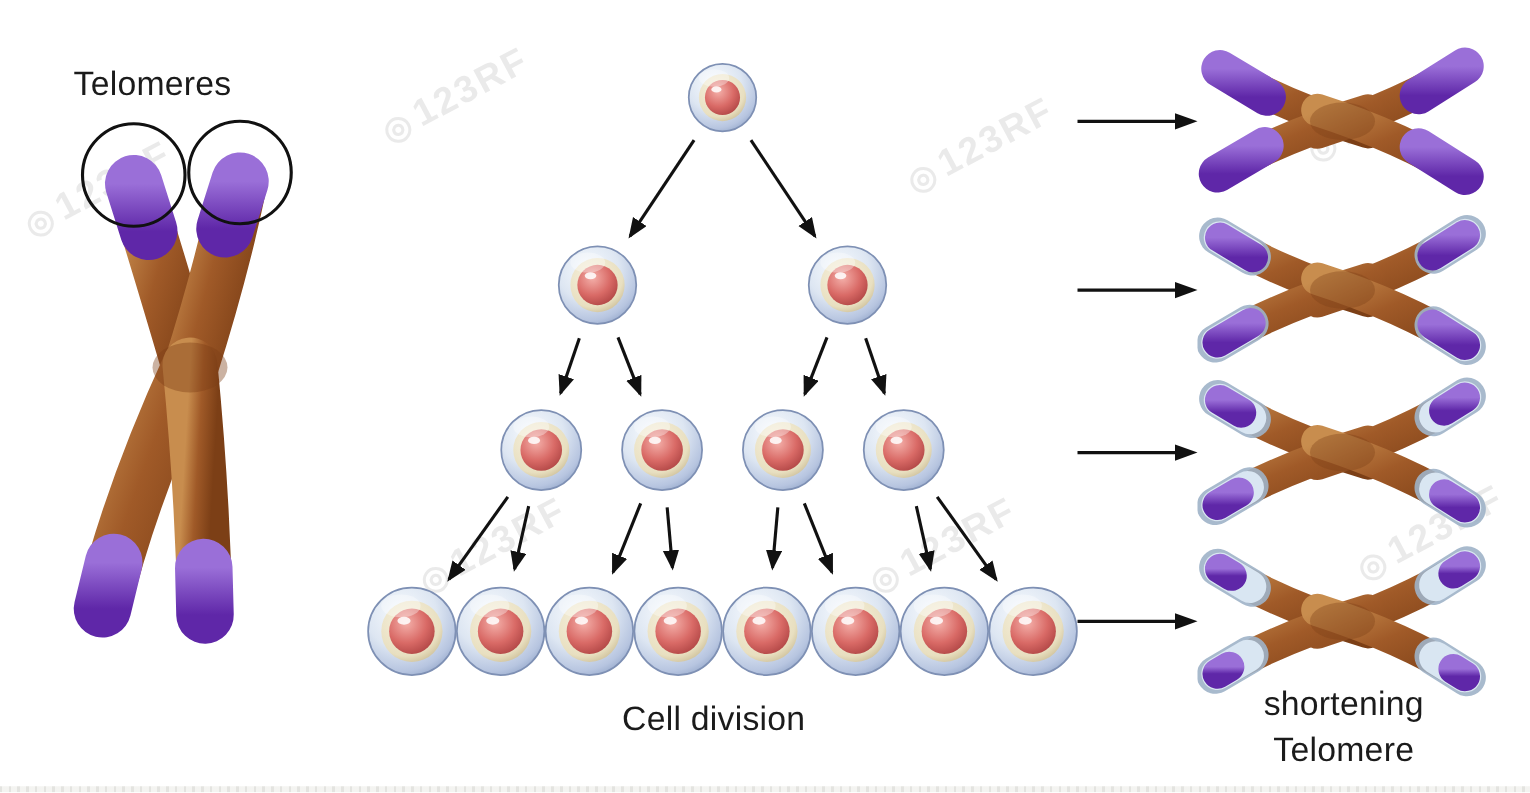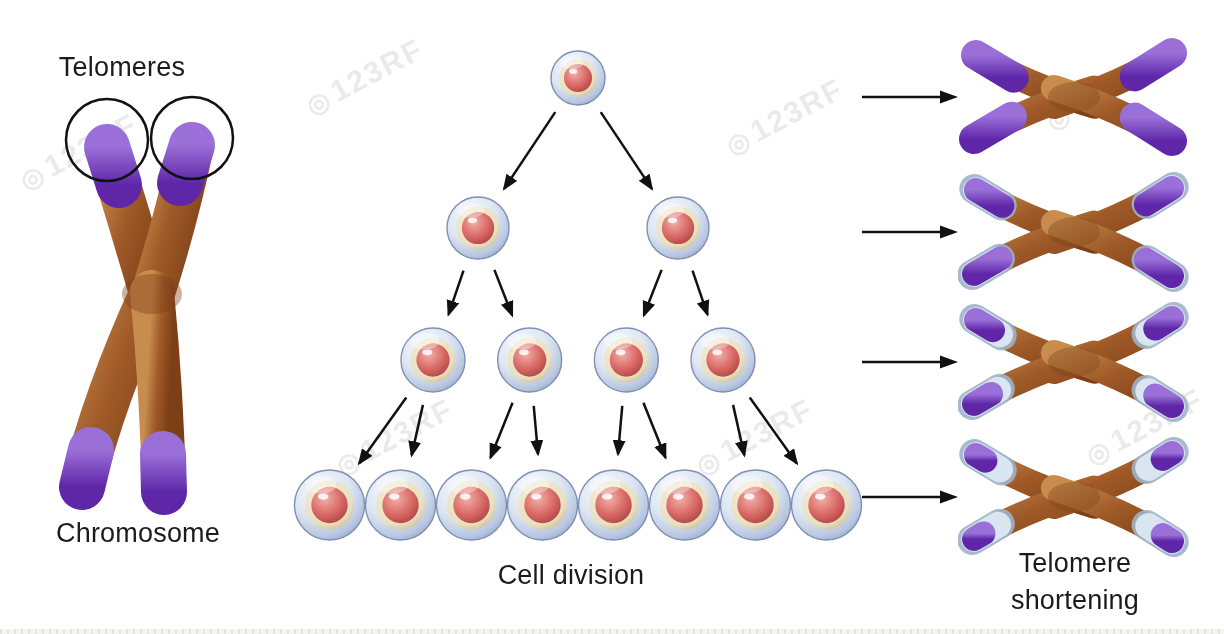--- a/index.html
+++ b/index.html
@@ -93,21 +93,20 @@
       <path d="M170 91 L182 53"></path>
       <path d="M81 358 L72 395"></path>
       <path d="M153 362 L154 400"></path>
     </g>
     <g fill="none" stroke="#111" stroke-width="2.5">
       <circle cx="97" cy="48" r="41"></circle>
       <circle cx="182" cy="46" r="41"></circle>
     </g>
   </svg>
 
-  <div class="label label-chromosome">Chromosome</div>
 
   <svg id="tree-svg" viewBox="0 0 580 530">
       <g>
         <line x1="267.2572919547656" y1="82.11406206785159" x2="216.07090922258578" y2="158.89363616612135" stroke="var(--arrow,#111)" stroke-width="2.5" marker-end="url(#ah)"></line>
         <line x1="312.7427080452344" y1="82.11406206785159" x2="363.9290907774142" y2="158.89363616612135" stroke="var(--arrow,#111)" stroke-width="2.5" marker-end="url(#ah)"></line>
         <line x1="175.47967324953376" y1="240.59295846803428" x2="160.48834853383065" y2="284.56751096743005" stroke="var(--arrow,#111)" stroke-width="2.5" marker-end="url(#ah)"></line>
         <line x1="206.4019605122931" y1="239.9043636314069" x2="224.1712421202207" y2="285.30201212649933" stroke="var(--arrow,#111)" stroke-width="2.5" marker-end="url(#ah)"></line>
         <line x1="373.5980394877069" y1="239.9043636314069" x2="355.82875787977935" y2="285.3020121264993" stroke="var(--arrow,#111)" stroke-width="2.5" marker-end="url(#ah)"></line>
         <line x1="404.5203267504662" y1="240.59295846803428" x2="419.5116514661693" y2="284.56751096743005" stroke="var(--arrow,#111)" stroke-width="2.5" marker-end="url(#ah)"></line>
         <line x1="118.27525715069638" y1="367.4404609966089" x2="71.12960620248879" y2="433.4899236776727" stroke="var(--arrow,#111)" stroke-width="2.5" marker-end="url(#ah)"></line>
@@ -315,18 +314,18 @@
           <line x1="41.86068525600013" y1="88.79391706947192" x2="14.275954316266658" y2="105.01373886203521" stroke="#9fb3c8" stroke-width="30" stroke-linecap="round" opacity="0.9"></line>
           <line x1="40.13663957226679" y1="89.80765593150713" x2="16" y2="104" stroke="var(--telomere-cap,#d9e6f2)" stroke-width="26" stroke-linecap="round"></line>
           <line x1="25.48225126053338" y1="98.42443625880637" x2="16" y2="104" stroke="url(#gPurple)" stroke-width="24" stroke-linecap="round"></line>
           <line x1="188.60090352366984" y1="90.03485364344962" x2="215.693273098422" y2="107.0643430904367" stroke="#9fb3c8" stroke-width="30" stroke-linecap="round" opacity="0.9"></line>
           <line x1="190.29417662209187" y1="91.09919673388632" x2="214" y2="106" stroke="var(--telomere-cap,#d9e6f2)" stroke-width="26" stroke-linecap="round"></line>
           <line x1="204.68699795867894" y1="100.1461130025982" x2="214" y2="106" stroke="url(#gPurple)" stroke-width="24" stroke-linecap="round"></line>
         </svg>
       </div>
     </div>
   <div class="label label-shortening">
+    <div>shortening</div>
     <div>Telomere</div>
-    <div>shortening</div>
   </div>
 
   <div class="bottom-strip"></div>
 </div>
 
 </body></html>

